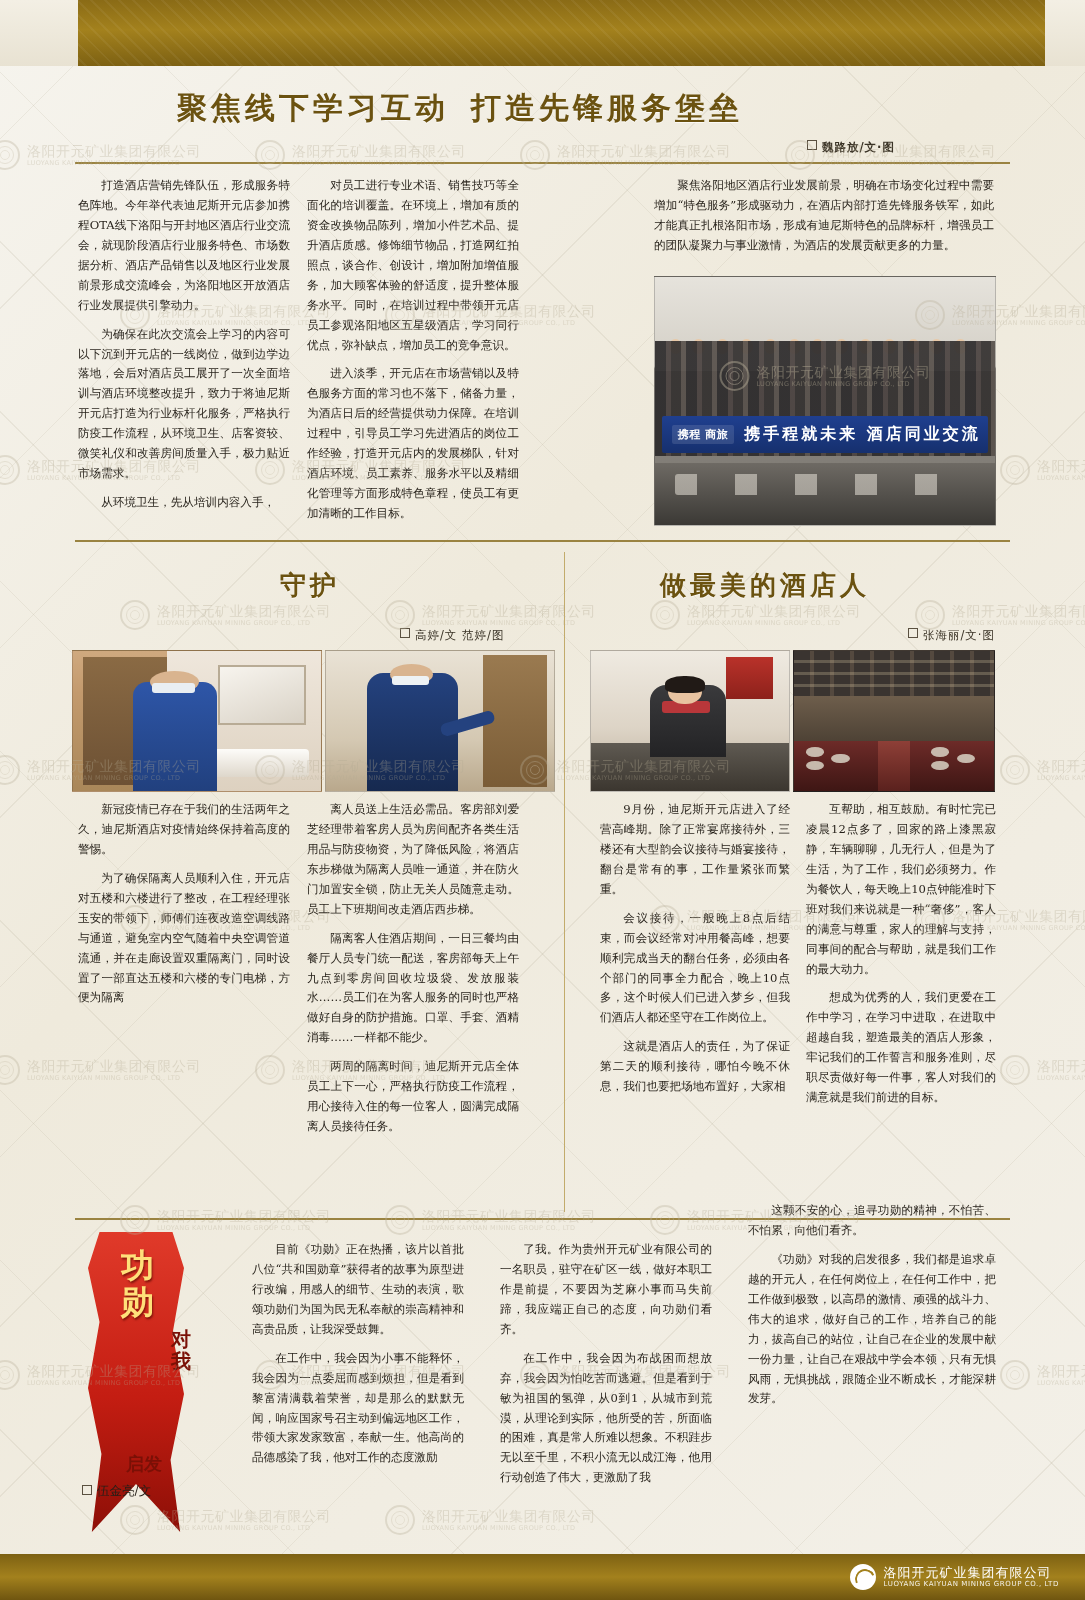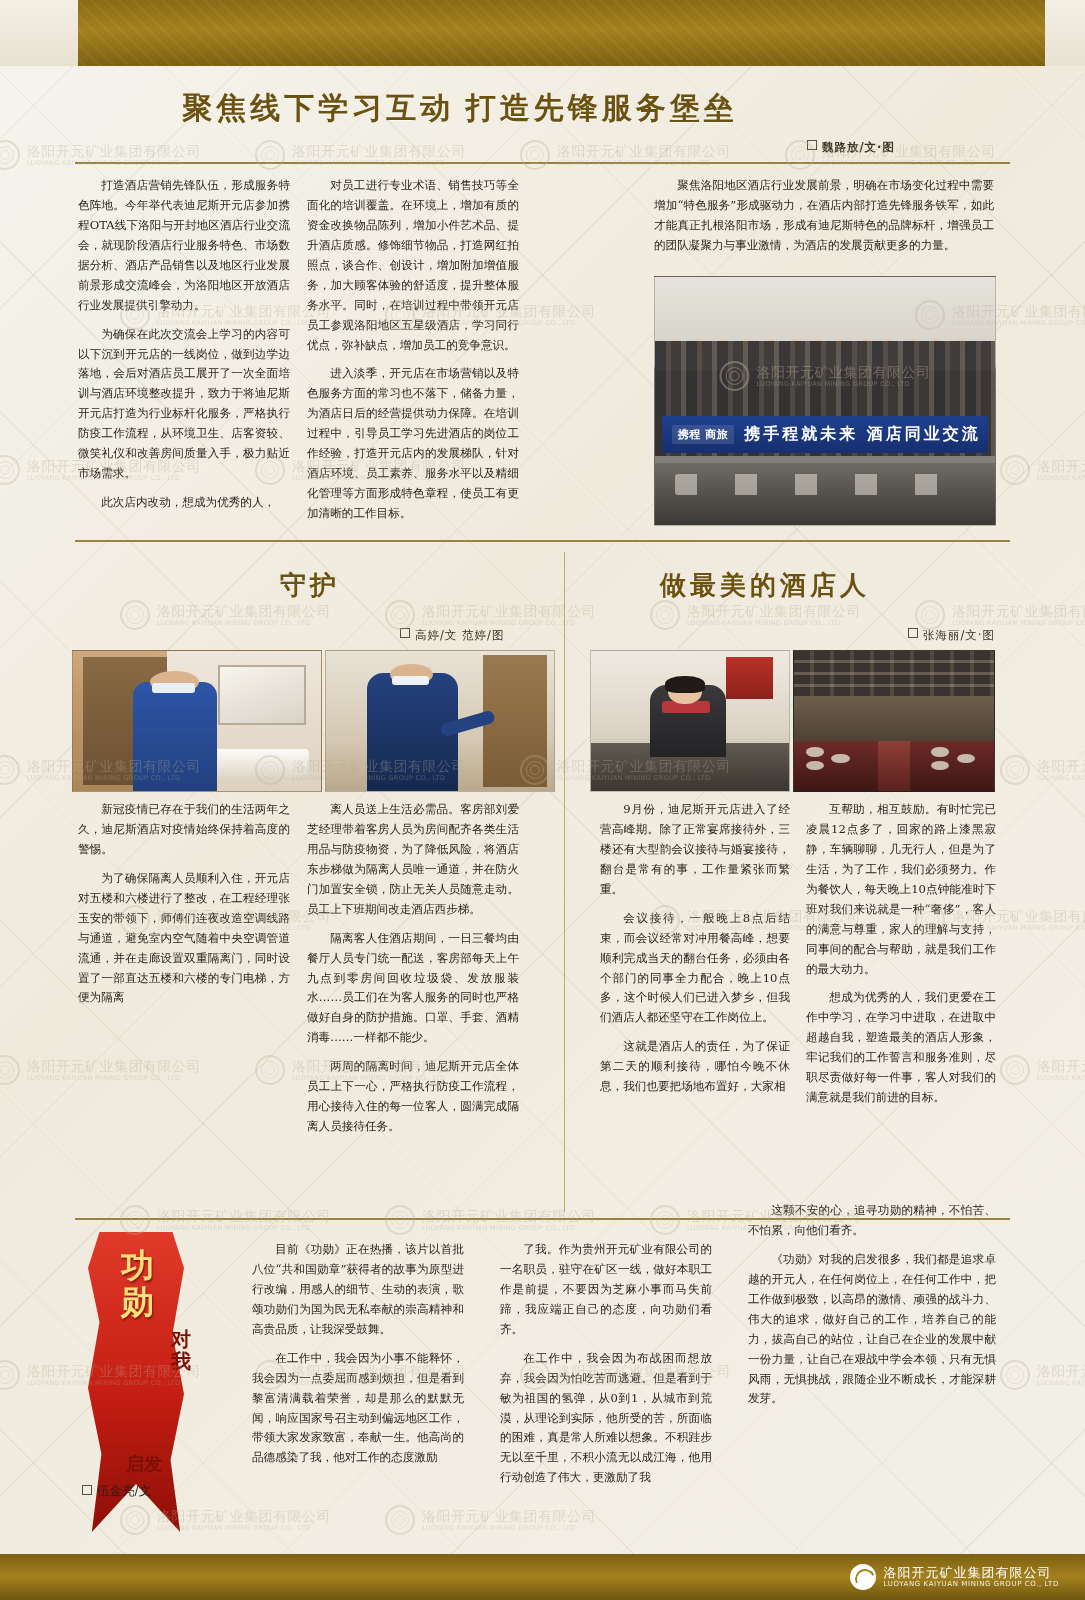--- a/index.html
+++ b/index.html
@@ -127,21 +127,21 @@
   .wm .wm-txt { line-height: 1.2; color: #b4ab93; white-space: nowrap; }
   .wm .wm-cn { font-size: 14px; letter-spacing: 0.5px; }
   .wm .wm-en { font-size: 6.5px; letter-spacing: 0.3px; }
 
   
   .headline {
     position: absolute;
     top: 88px;
     left: 0; width: 920px;
     text-align: center;
-    font-family: Liberation Serif, serif;
+    font-family: Liberation Mono, monospace;
     font-size: 30px;
     font-weight: bold;
     letter-spacing: 4px;
     color: #6b5210;
     text-shadow: 0 1px 0 rgba(255,255,255,0.7);
   }
   .byline {
     position: absolute;
     font-size: 11.5px;
     color: #3a3326;
@@ -382,21 +382,21 @@
   <div class="headline">聚焦线下学习互动  打造先锋服务堡垒</div>
   <div class="byline" style="top:140px; right:190px;font-weight:bold;">
     <span class="box"></span><span>魏路放/文·图</span>
   </div>
 
   <div class="rule thick" style="top:162px; left:75px; width:935px;"></div>
 
   <div class="col" style="top:176px; left:78px; width:212px;">
     <p>打造酒店营销先锋队伍，形成服务特色阵地。今年举代表迪尼斯开元店参加携程OTA线下洛阳与开封地区酒店行业交流会，就现阶段酒店行业服务特色、市场数据分析、酒店产品销售以及地区行业发展前景形成交流峰会，为洛阳地区开放酒店行业发展提供引擎动力。</p>
     <p>为确保在此次交流会上学习的内容可以下沉到开元店的一线岗位，做到边学边落地，会后对酒店员工展开了一次全面培训与酒店环境整改提升，致力于将迪尼斯开元店打造为行业标杆化服务，严格执行防疫工作流程，从环境卫生、店客资较、微笑礼仪和改善房间质量入手，极力贴近市场需求。</p>
-    <p>此次店内改动，想成为优秀的人，</p>
+    <p>从环境卫生，先从培训内容入手，</p>
   </div>
   <div class="col" style="top:176px; left:307px; width:212px;">
     <p>对员工进行专业术语、销售技巧等全面化的培训覆盖。在环境上，增加有质的资金改换物品陈列，增加小件艺术品、提升酒店质感。修饰细节物品，打造网红拍照点，谈合作、创设计，增加附加增值服务，加大顾客体验的舒适度，提升整体服务水平。同时，在培训过程中带领开元店员工参观洛阳地区五星级酒店，学习同行优点，弥补缺点，增加员工的竞争意识。</p>
     <p>进入淡季，开元店在市场营销以及特色服务方面的常习也不落下，储备力量，为酒店日后的经营提供动力保障。在培训过程中，引导员工学习先进酒店的岗位工作经验，打造开元店内的发展梯队，针对酒店环境、员工素养、服务水平以及精细化管理等方面形成特色章程，使员工有更加清晰的工作目标。</p>
   </div>
   <div class="col" style="top:176px; left:654px; width:340px;">
     <p>聚焦洛阳地区酒店行业发展前景，明确在市场变化过程中需要增加“特色服务”形成驱动力，在酒店内部打造先锋服务铁军，如此才能真正扎根洛阳市场，形成有迪尼斯特色的品牌标杆，增强员工的团队凝聚力与事业激情，为酒店的发展贡献更多的力量。</p>
   </div>
 
   <div class="photo p1" style="top:276px; left:654px; width:340px; height:248px;">

